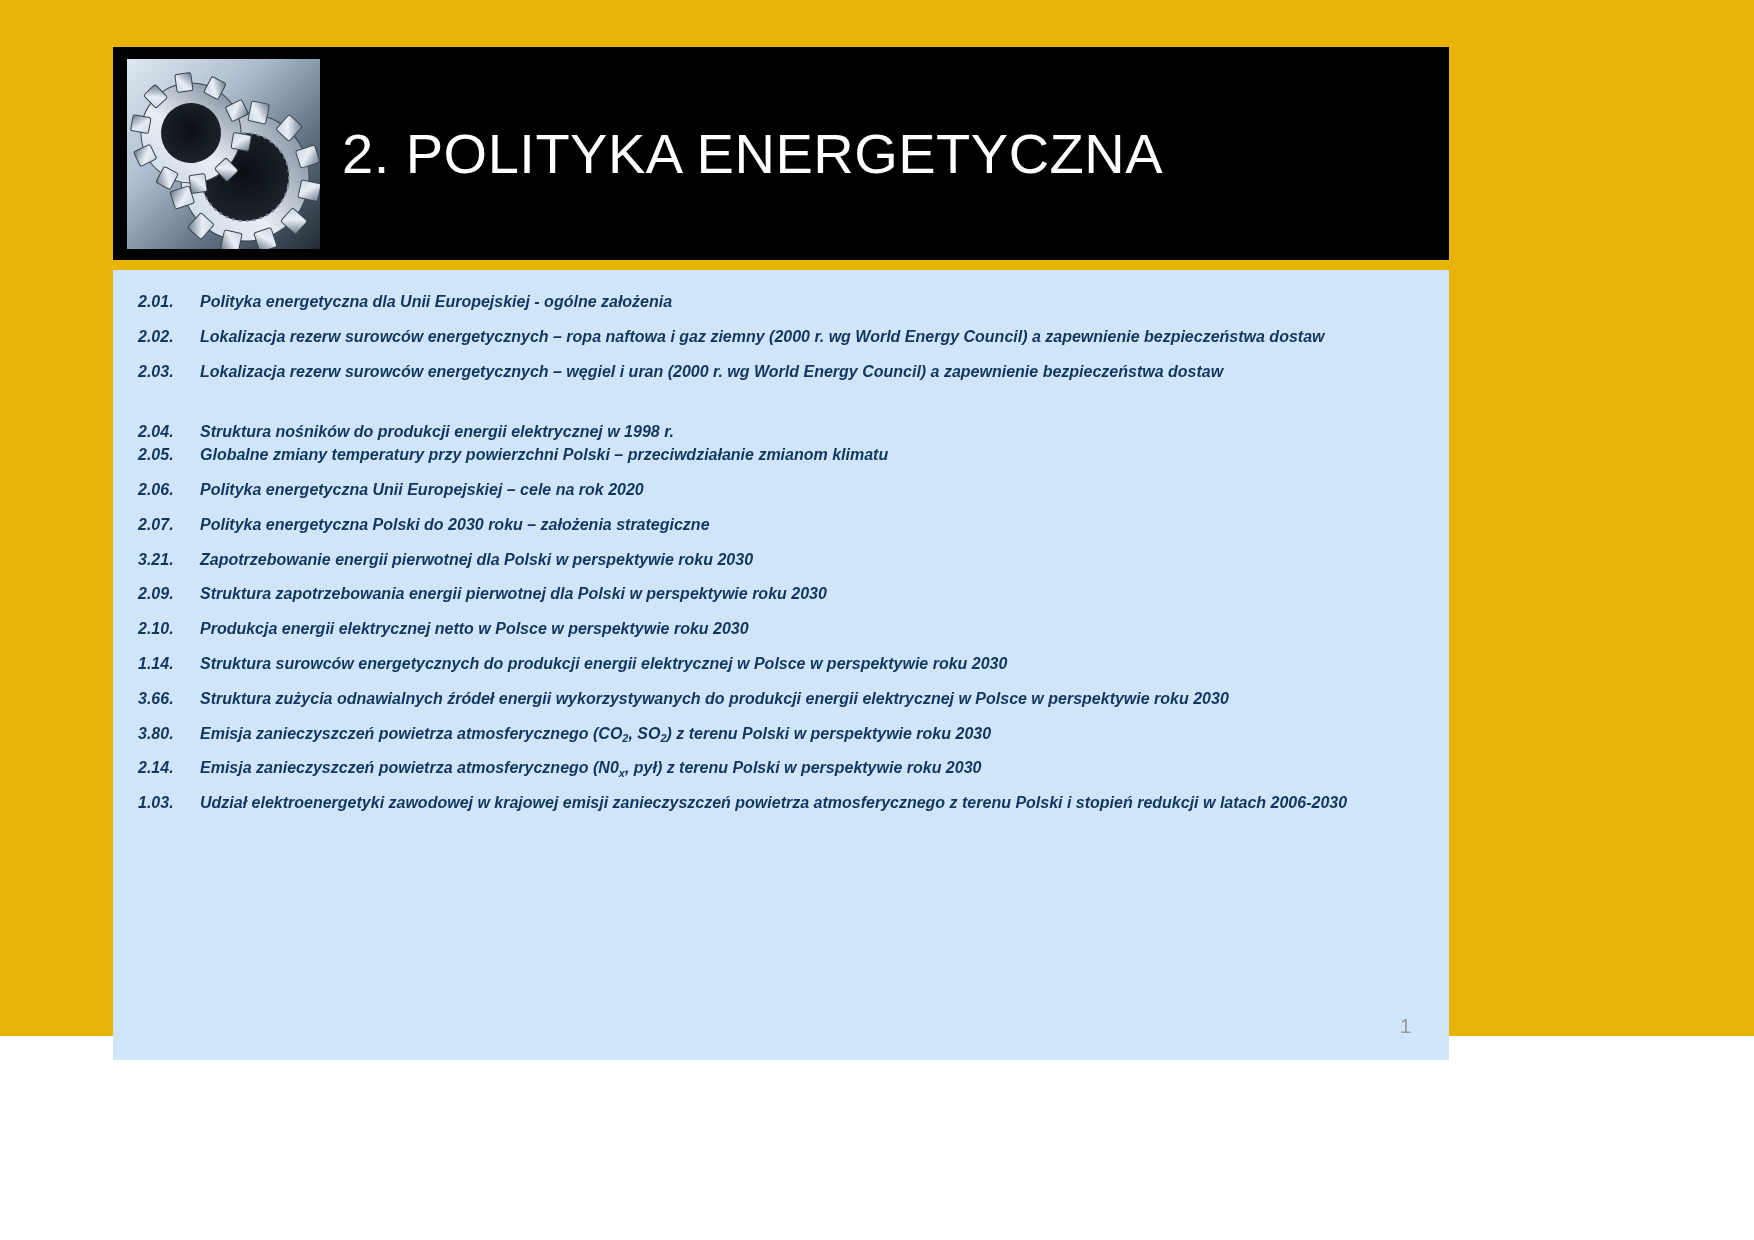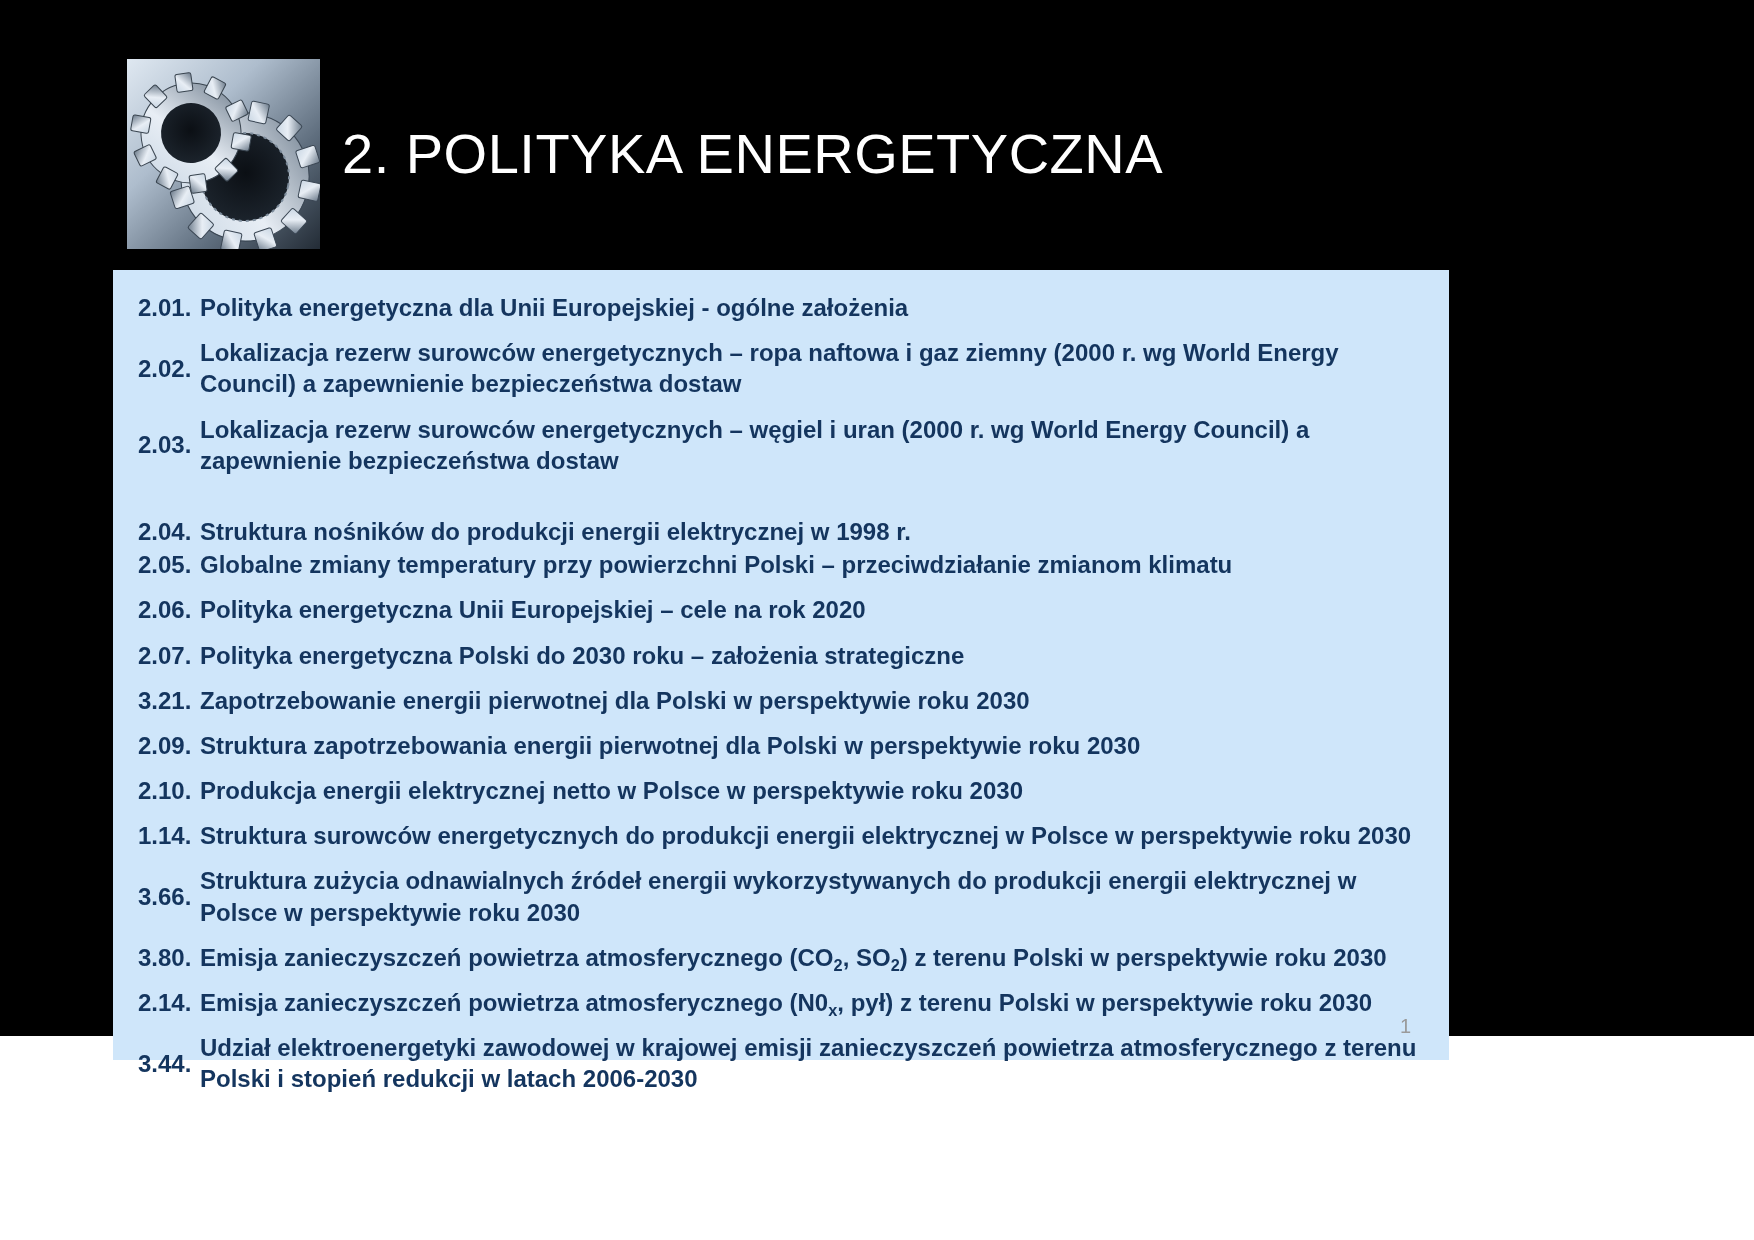--- a/index.html
+++ b/index.html
@@ -12,21 +12,21 @@
     height: 1240px;
     font-family: "Liberation Sans", sans-serif;
     overflow: hidden;
   }
 
   .slide {
     position: absolute;
     left: 0; top: 0;
     width: 1754px;
     height: 1036px;
-    background: #000000;
+    background: #eab308;
   }
 
   
   .header-banner {
     position: absolute;
     left: 113px;
     top: 47px;
     width: 1336px;
     height: 213px;
     background: #000000;
@@ -74,24 +74,25 @@
     left: 25px;
     top: 22px;
     right: 14px;
   }
 
   .toc-item {
     display: flex;
     align-items: center;
     color: #14355e;
     font-weight: bold;
-    font-size: 24px;
+    font-size: 16px;
     line-height: 1.30;
     margin-bottom: 14px;
     font-family: "Liberation Sans", sans-serif;
+    font-style: italic;
   }
   .toc-item.tight { margin-bottom: 2px; margin-top: 40px; }
 
   .toc-num {
     flex: 0 0 auto;
     width: 62px;
   }
   .toc-text {
     flex: 1 1 auto;
   }
@@ -239,20 +240,20 @@
         </div>
         <div class="toc-item">
           <span class="toc-num">3.80.</span>
           <span class="toc-text">Emisja zanieczyszczeń powietrza atmosferycznego (CO<sub>2</sub>, SO<sub>2</sub>) z terenu Polski w perspektywie roku 2030</span>
         </div>
         <div class="toc-item">
           <span class="toc-num">2.14.</span>
           <span class="toc-text">Emisja zanieczyszczeń powietrza atmosferycznego (N0<sub>x</sub>, pył) z terenu Polski w perspektywie roku 2030</span>
         </div>
         <div class="toc-item">
-          <span class="toc-num">3.44.</span>
+          <span class="toc-num">1.03.</span>
           <span class="toc-text">Udział elektroenergetyki zawodowej w krajowej emisji zanieczyszczeń powietrza  atmosferycznego z terenu Polski i stopień redukcji w latach 2006-2030</span>
         </div>
       </div>
     <div class="page-number">1</div>
   </div>
 
 </div>
 
 </body></html>

